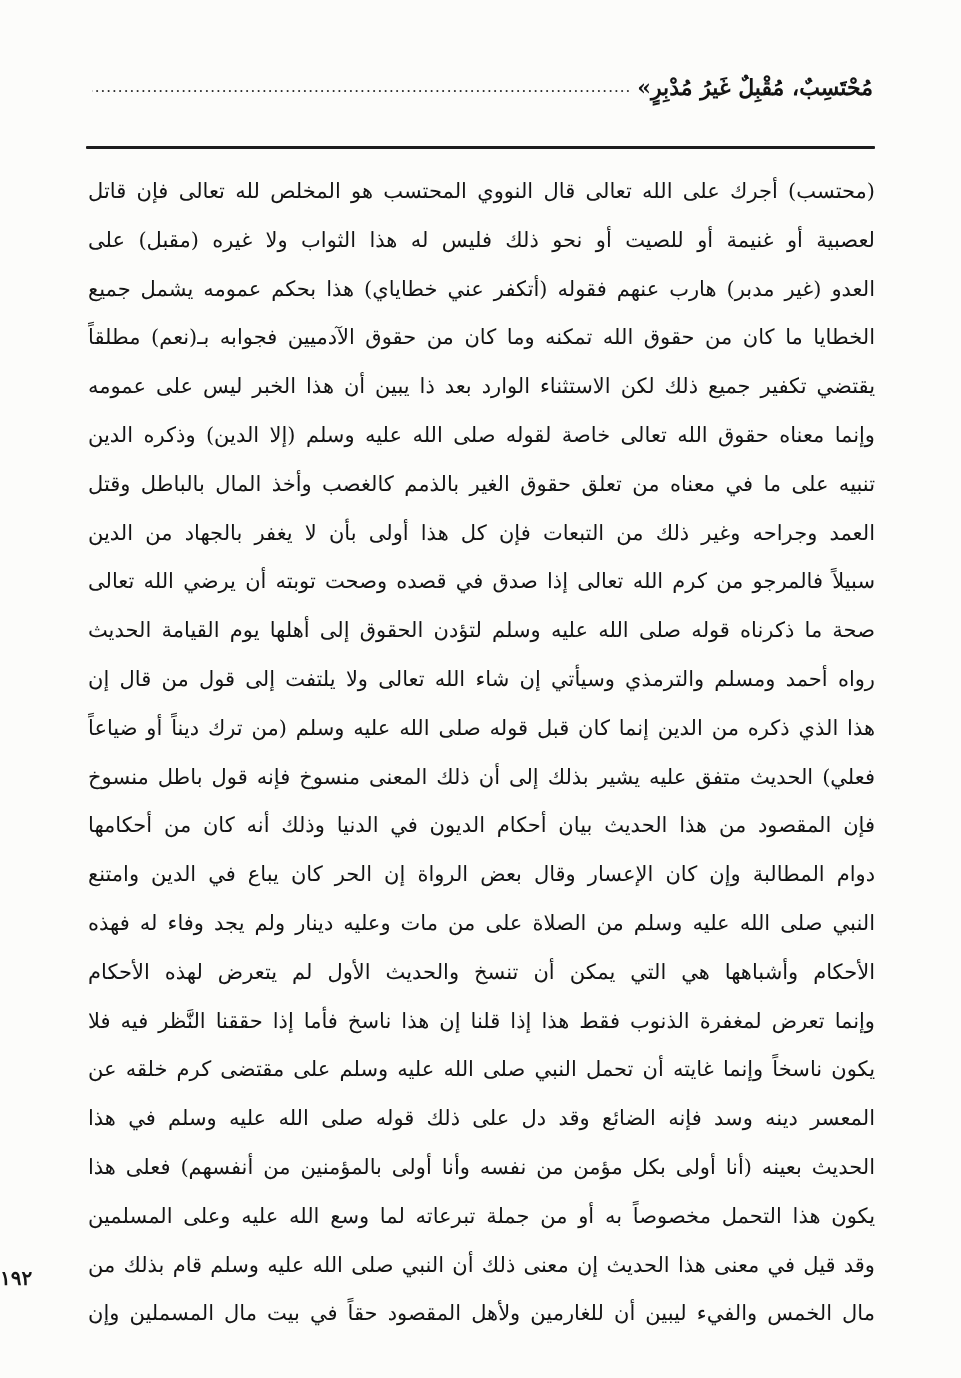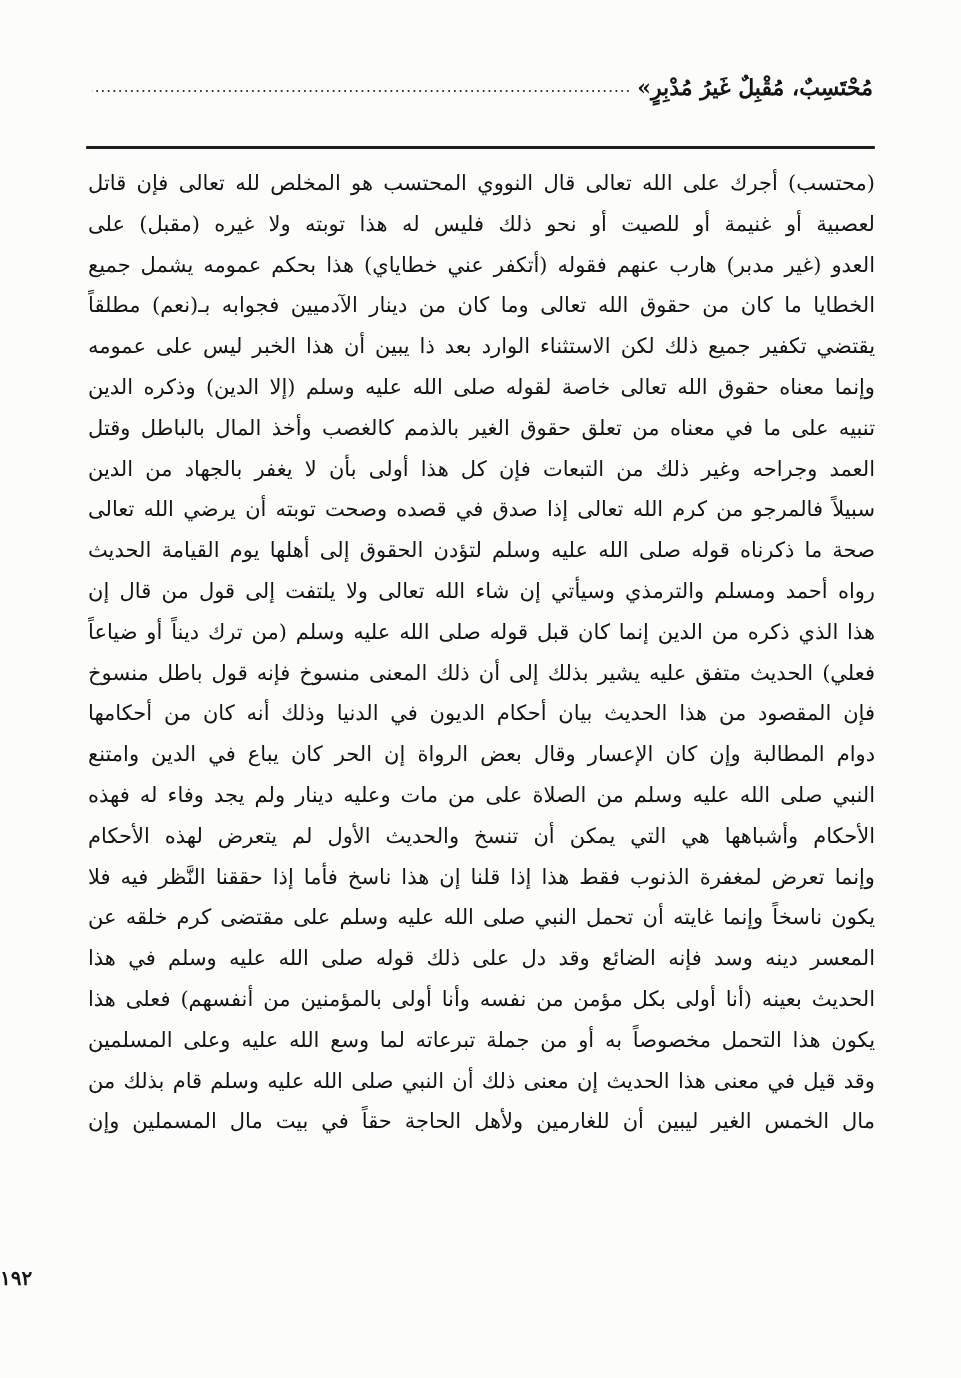--- a/index.html
+++ b/index.html
@@ -56,20 +56,21 @@
     font-size: 21px;
     font-weight: 500;
   }
   .body-line {
     height: 40.8px;
     line-height: 40.8px;
     text-align: justify;
     text-align-last: justify;
     white-space: nowrap;
     overflow: hidden;
+    margin-top: 8px;
   }
   .page-number {
     position: absolute;
     top: 1266px;
     left: 0;
     right: 0;
     font-size: 20px;
     font-weight: bold;
     letter-spacing: 1px;
   }
@@ -81,40 +82,40 @@
 
   <div class="running-head">
     <span class="title">مُحْتَسِبٌ، مُقْبِلٌ غَيرُ مُدْبِرٍ»</span>
     <span class="dots">........................................................................................................................................................</span>
   </div>
 
   <div class="head-rule"></div>
 
   <div class="body-text">
     <div class="body-line">(محتسب) أجرك على الله تعالى قال النووي المحتسب هو المخلص لله تعالى فإن قاتل</div>
-    <div class="body-line">لعصبية أو غنيمة أو للصيت أو نحو ذلك فليس له هذا توبته ولا غيره (مقبل) على</div>
+    <div class="body-line">لعصبية أو غنيمة أو للصيت أو نحو ذلك فليس له هذا الثواب ولا غيره (مقبل) على</div>
     <div class="body-line">العدو (غير مدبر) هارب عنهم فقوله (أتكفر عني خطاياي) هذا بحكم عمومه يشمل جميع</div>
-    <div class="body-line">الخطايا ما كان من حقوق الله تعالى وما كان من دينار الآدميين فجوابه بـ(نعم) مطلقاً</div>
+    <div class="body-line">الخطايا ما كان من حقوق الله تمكنه وما كان من حقوق الآدميين فجوابه بـ(نعم) مطلقاً</div>
     <div class="body-line">يقتضي تكفير جميع ذلك لكن الاستثناء الوارد بعد ذا يبين أن هذا الخبر ليس على عمومه</div>
     <div class="body-line">وإنما معناه حقوق الله تعالى خاصة لقوله صلى الله عليه وسلم (إلا الدين) وذكره الدين</div>
     <div class="body-line">تنبيه على ما في معناه من تعلق حقوق الغير بالذمم كالغصب وأخذ المال بالباطل وقتل</div>
     <div class="body-line">العمد وجراحه وغير ذلك من التبعات فإن كل هذا أولى بأن لا يغفر بالجهاد من الدين</div>
     <div class="body-line">سبيلاً فالمرجو من كرم الله تعالى إذا صدق في قصده وصحت توبته أن يرضي الله تعالى</div>
     <div class="body-line">صحة ما ذكرناه قوله صلى الله عليه وسلم لتؤدن الحقوق إلى أهلها يوم القيامة الحديث</div>
     <div class="body-line">رواه أحمد ومسلم والترمذي وسيأتي إن شاء الله تعالى ولا يلتفت إلى قول من قال إن</div>
     <div class="body-line">هذا الذي ذكره من الدين إنما كان قبل قوله صلى الله عليه وسلم (من ترك ديناً أو ضياعاً</div>
     <div class="body-line">فعلي) الحديث متفق عليه يشير بذلك إلى أن ذلك المعنى منسوخ فإنه قول باطل منسوخ</div>
     <div class="body-line">فإن المقصود من هذا الحديث بيان أحكام الديون في الدنيا وذلك أنه كان من أحكامها</div>
     <div class="body-line">دوام المطالبة وإن كان الإعسار وقال بعض الرواة إن الحر كان يباع في الدين وامتنع</div>
     <div class="body-line">النبي صلى الله عليه وسلم من الصلاة على من مات وعليه دينار ولم يجد وفاء له فهذه</div>
     <div class="body-line">الأحكام وأشباهها هي التي يمكن أن تنسخ والحديث الأول لم يتعرض لهذه الأحكام</div>
     <div class="body-line">وإنما تعرض لمغفرة الذنوب فقط هذا إذا قلنا إن هذا ناسخ فأما إذا حققنا النَّظر فيه فلا</div>
     <div class="body-line">يكون ناسخاً وإنما غايته أن تحمل النبي صلى الله عليه وسلم على مقتضى كرم خلقه عن</div>
     <div class="body-line">المعسر دينه وسد فإنه الضائع وقد دل على ذلك قوله صلى الله عليه وسلم في هذا</div>
     <div class="body-line">الحديث بعينه (أنا أولى بكل مؤمن من نفسه وأنا أولى بالمؤمنين من أنفسهم) فعلى هذا</div>
     <div class="body-line">يكون هذا التحمل مخصوصاً به أو من جملة تبرعاته لما وسع الله عليه وعلى المسلمين</div>
     <div class="body-line">وقد قيل في معنى هذا الحديث إن معنى ذلك أن النبي صلى الله عليه وسلم قام بذلك من</div>
-    <div class="body-line">مال الخمس الغير ليبين أن للغارمين ولأهل الحاجة حقاً في بيت مال المسملين وإن</div>
+    <div class="body-line">مال الخمس والفيء ليبين أن للغارمين ولأهل المقصود حقاً في بيت مال المسملين وإن</div>
   </div>
 
   <div class="page-number">١٩٢</div>
 
 </div>
 
 </body></html>

